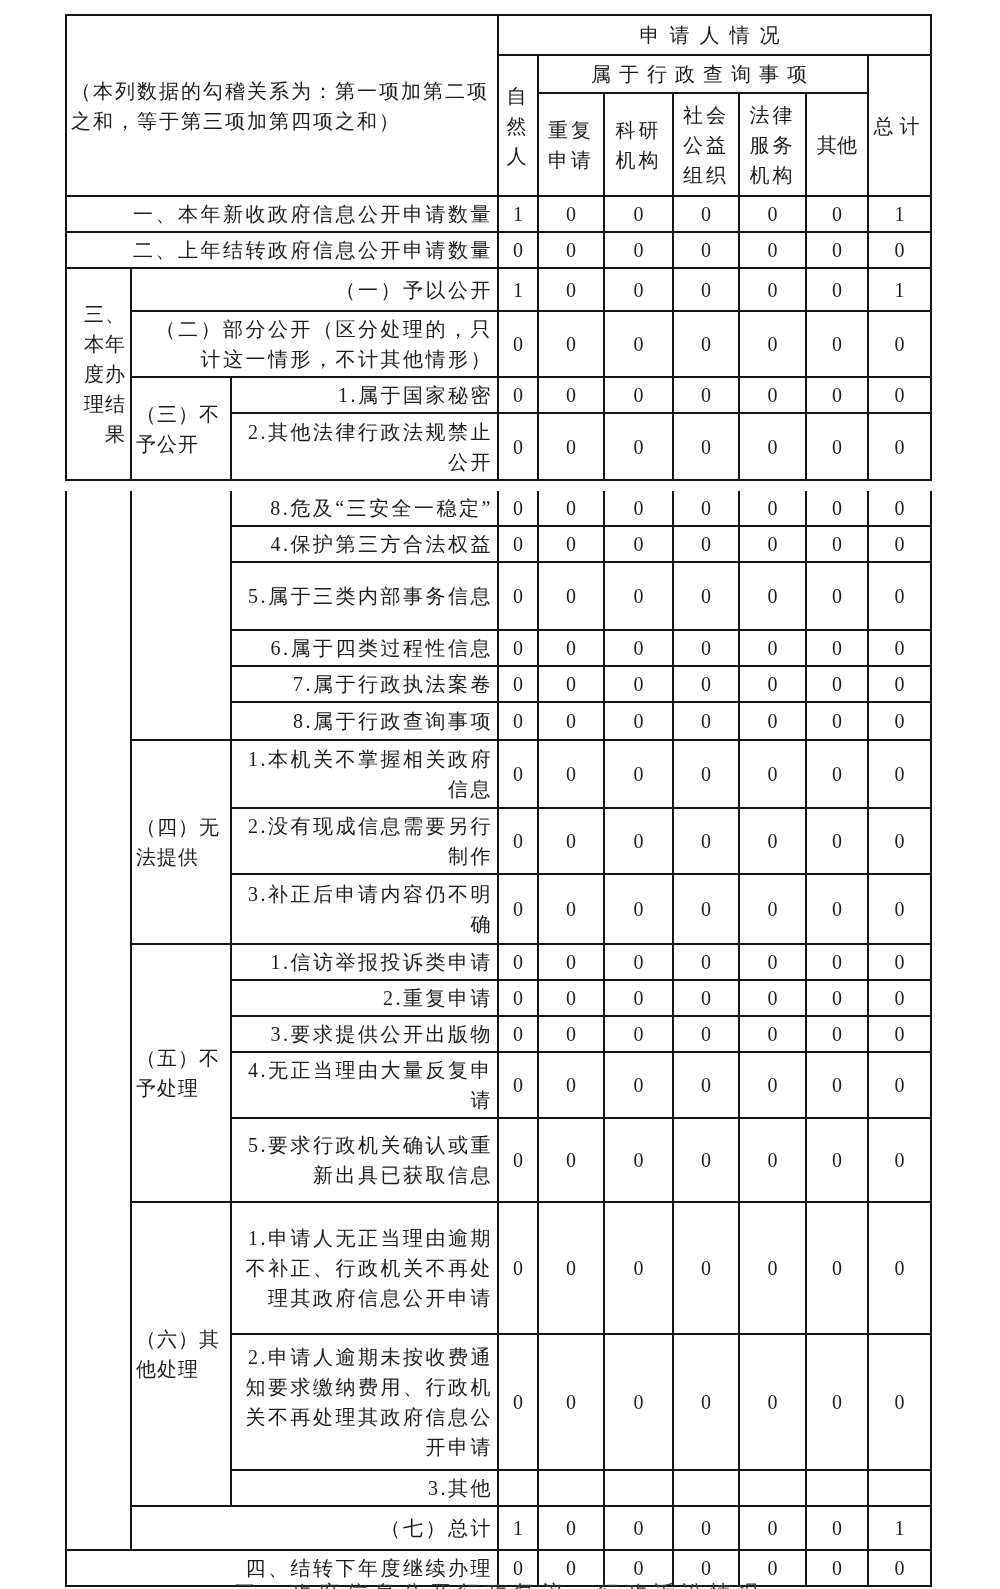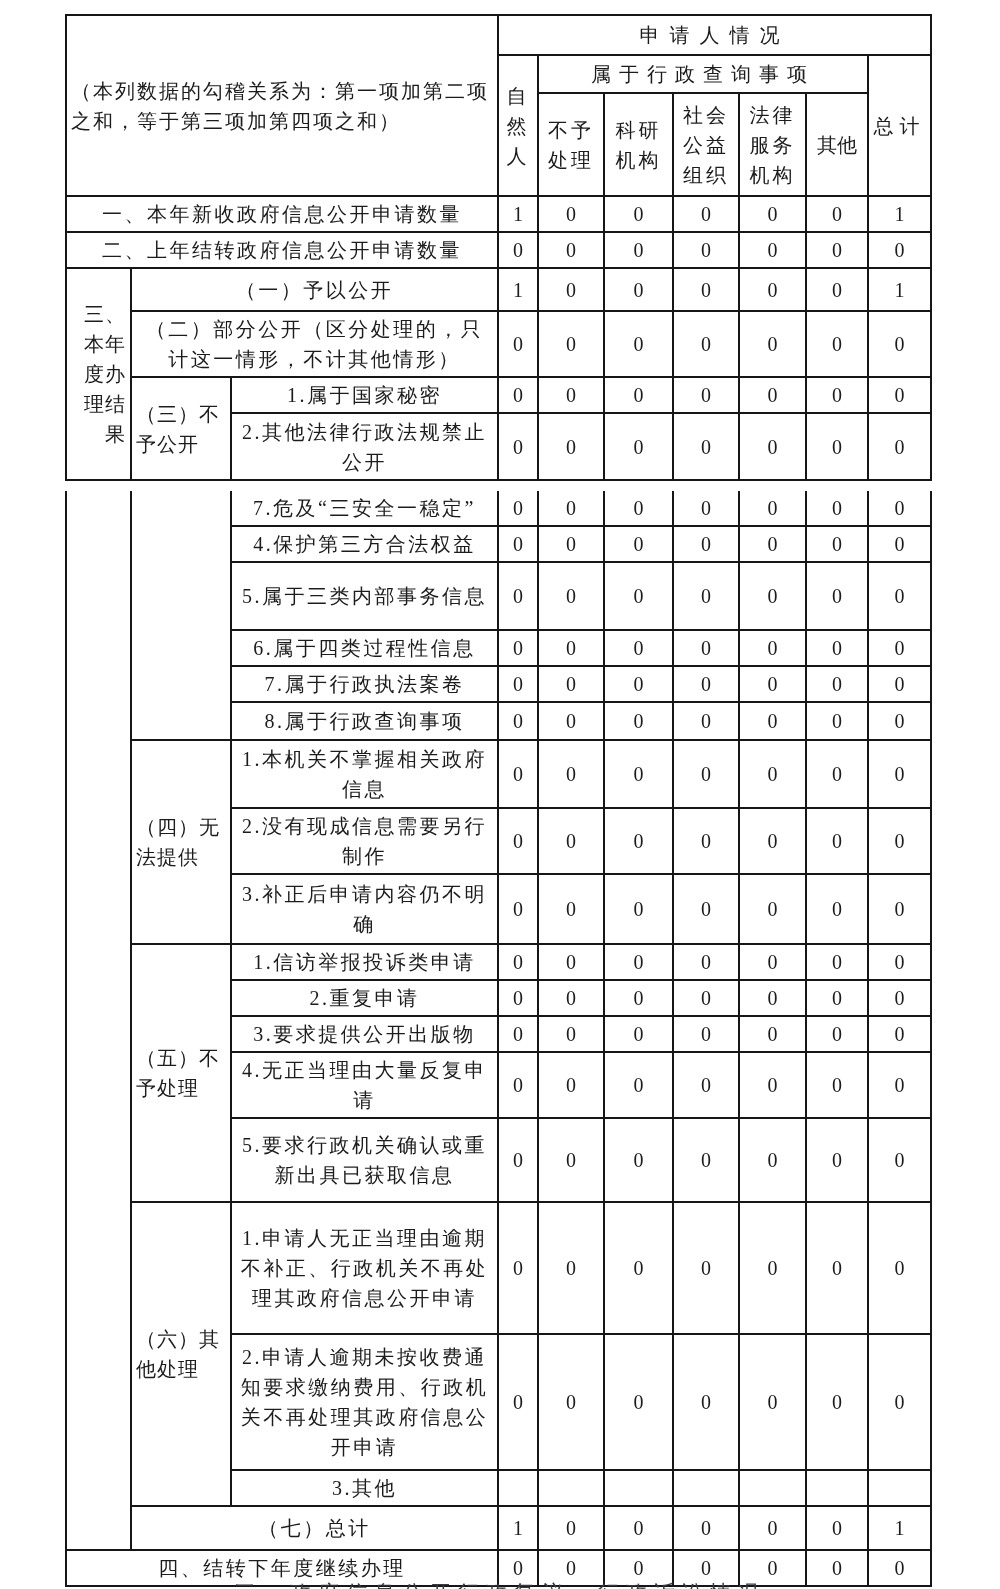--- a/index.html
+++ b/index.html
@@ -35,21 +35,21 @@
   .gh2{text-align:center;letter-spacing:8px;padding:2px 0;}
   .ch{text-align:center;letter-spacing:3px;padding:2px 2px;line-height:31px;}
   .ch-total{text-align:center;letter-spacing:6px;padding:2px 1px;}
   .ch-other{text-align:center;padding:2px 17px;line-height:31px;}
   
   .note{
     text-align:left;padding:2px 14px;letter-spacing:2px;
     line-height:37px;vertical-align:middle;word-break:break-all;
   }
   
-  .lab{text-align:center;padding:2px 10px 2px 9px;letter-spacing:2.5px;line-height:31px;margin-left:29px;}
+  .lab{text-align:right;padding:2px 10px 2px 9px;letter-spacing:2.5px;line-height:31px;margin-left:29px;}
   
   .vlabA{text-align:right;padding:2px 4px 2px 10px;letter-spacing:1px;line-height:30px;}
   .vlabB{text-align:left;padding:2px 12px;letter-spacing:1px;line-height:31px;}
   
   td.v{text-align:center;letter-spacing:0;padding:2px 1px;}
   
   .caption-clip{
     position:absolute;left:0;bottom:0;width:1000px;height:11px;
     overflow:hidden;text-align:center;
   }
@@ -79,21 +79,21 @@
         <tr style="height:40px">
       <td class="note" colspan="3" rowspan="3">（本列数据的勾稽关系为：第一项加第二项之和，等于第三项加第四项之和）</td>
       <td class="gh" colspan="7">申请人情况</td>
     </tr>
     <tr style="height:38px">
       <td class="ch" rowspan="2">自然人</td>
       <td class="gh2" colspan="5">属于行政查询事项</td>
       <td class="ch-total" rowspan="2">总计</td>
     </tr>
     <tr style="height:103px">
-      <td class="ch">不予处理</td>
+      <td class="ch">重复申请</td>
       <td class="ch">科研机构</td>
       <td class="ch">社会公益组织</td>
       <td class="ch">法律服务机构</td>
       <td class="ch-other">其他</td>
     </tr>
     <tr style="height:34px">
       <td class="lab" colspan="3">一、本年新收政府信息公开申请数量</td>
     <td class="v">1</td>
           <td class="v">0</td>
           <td class="v">0</td>
@@ -167,21 +167,21 @@
         <col style="width:69px">
       <col style="width:66px">
         <col style="width:67px">
         <col style="width:62px">
       <col style="width:63px">
     </colgroup>
     <tbody>
         <tr class="first" style="height:35px">
       <td rowspan="18"></td>
       <td rowspan="6"></td>
-      <td class="lab">7.危及“三安全一稳定”</td>
+      <td class="lab">8.危及“三安全一稳定”</td>
     <td class="v">0</td>
           <td class="v">0</td>
           <td class="v">0</td>
           <td class="v">0</td>
           <td class="v">0</td>
           <td class="v">0</td>
           <td class="v">0</td>
         </tr>
     <tr style="height:35px">
       <td class="lab">4.保护第三方合法权益</td>

